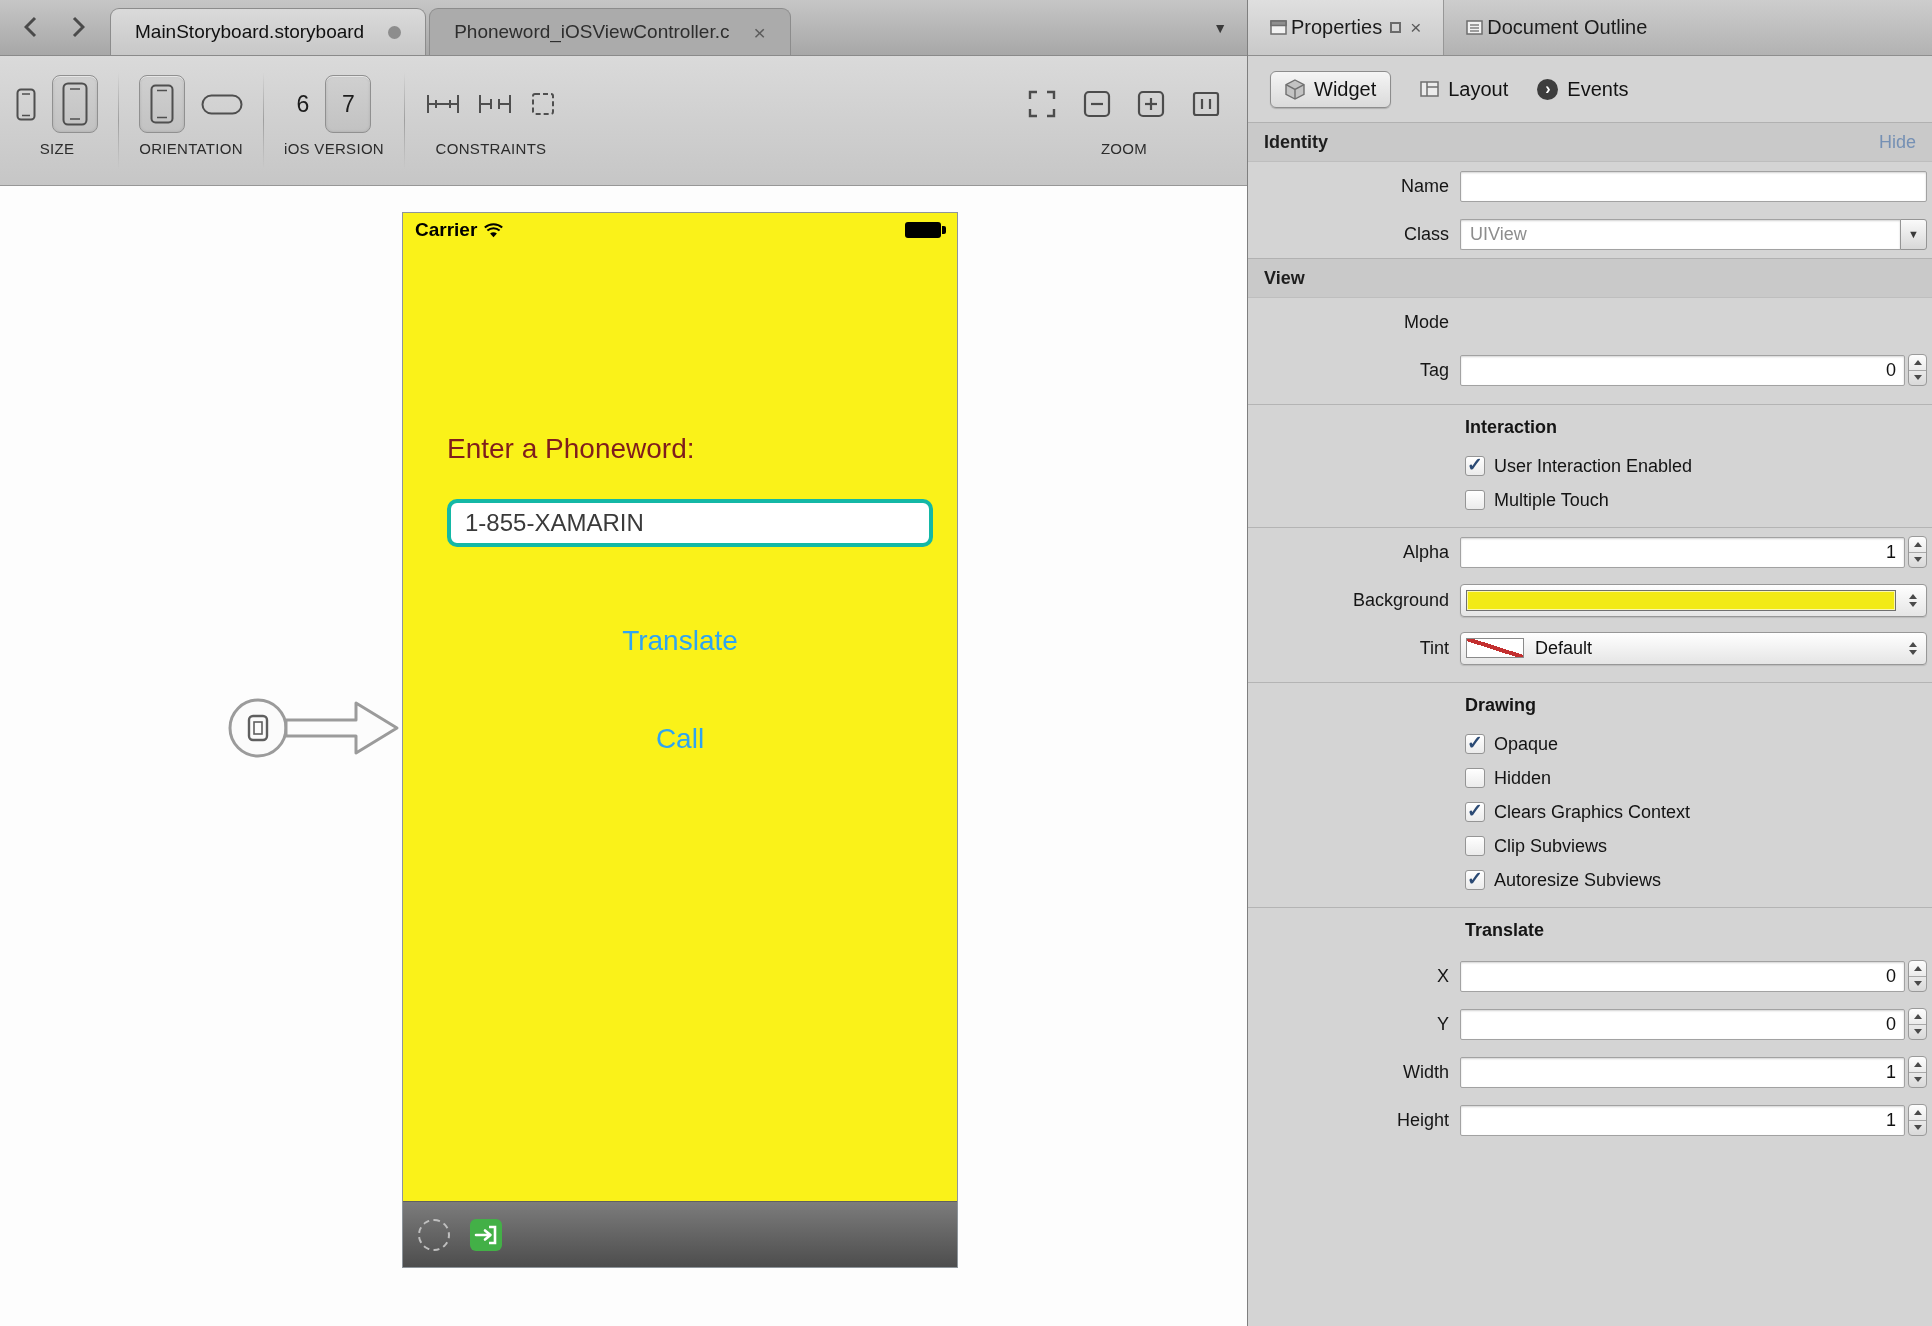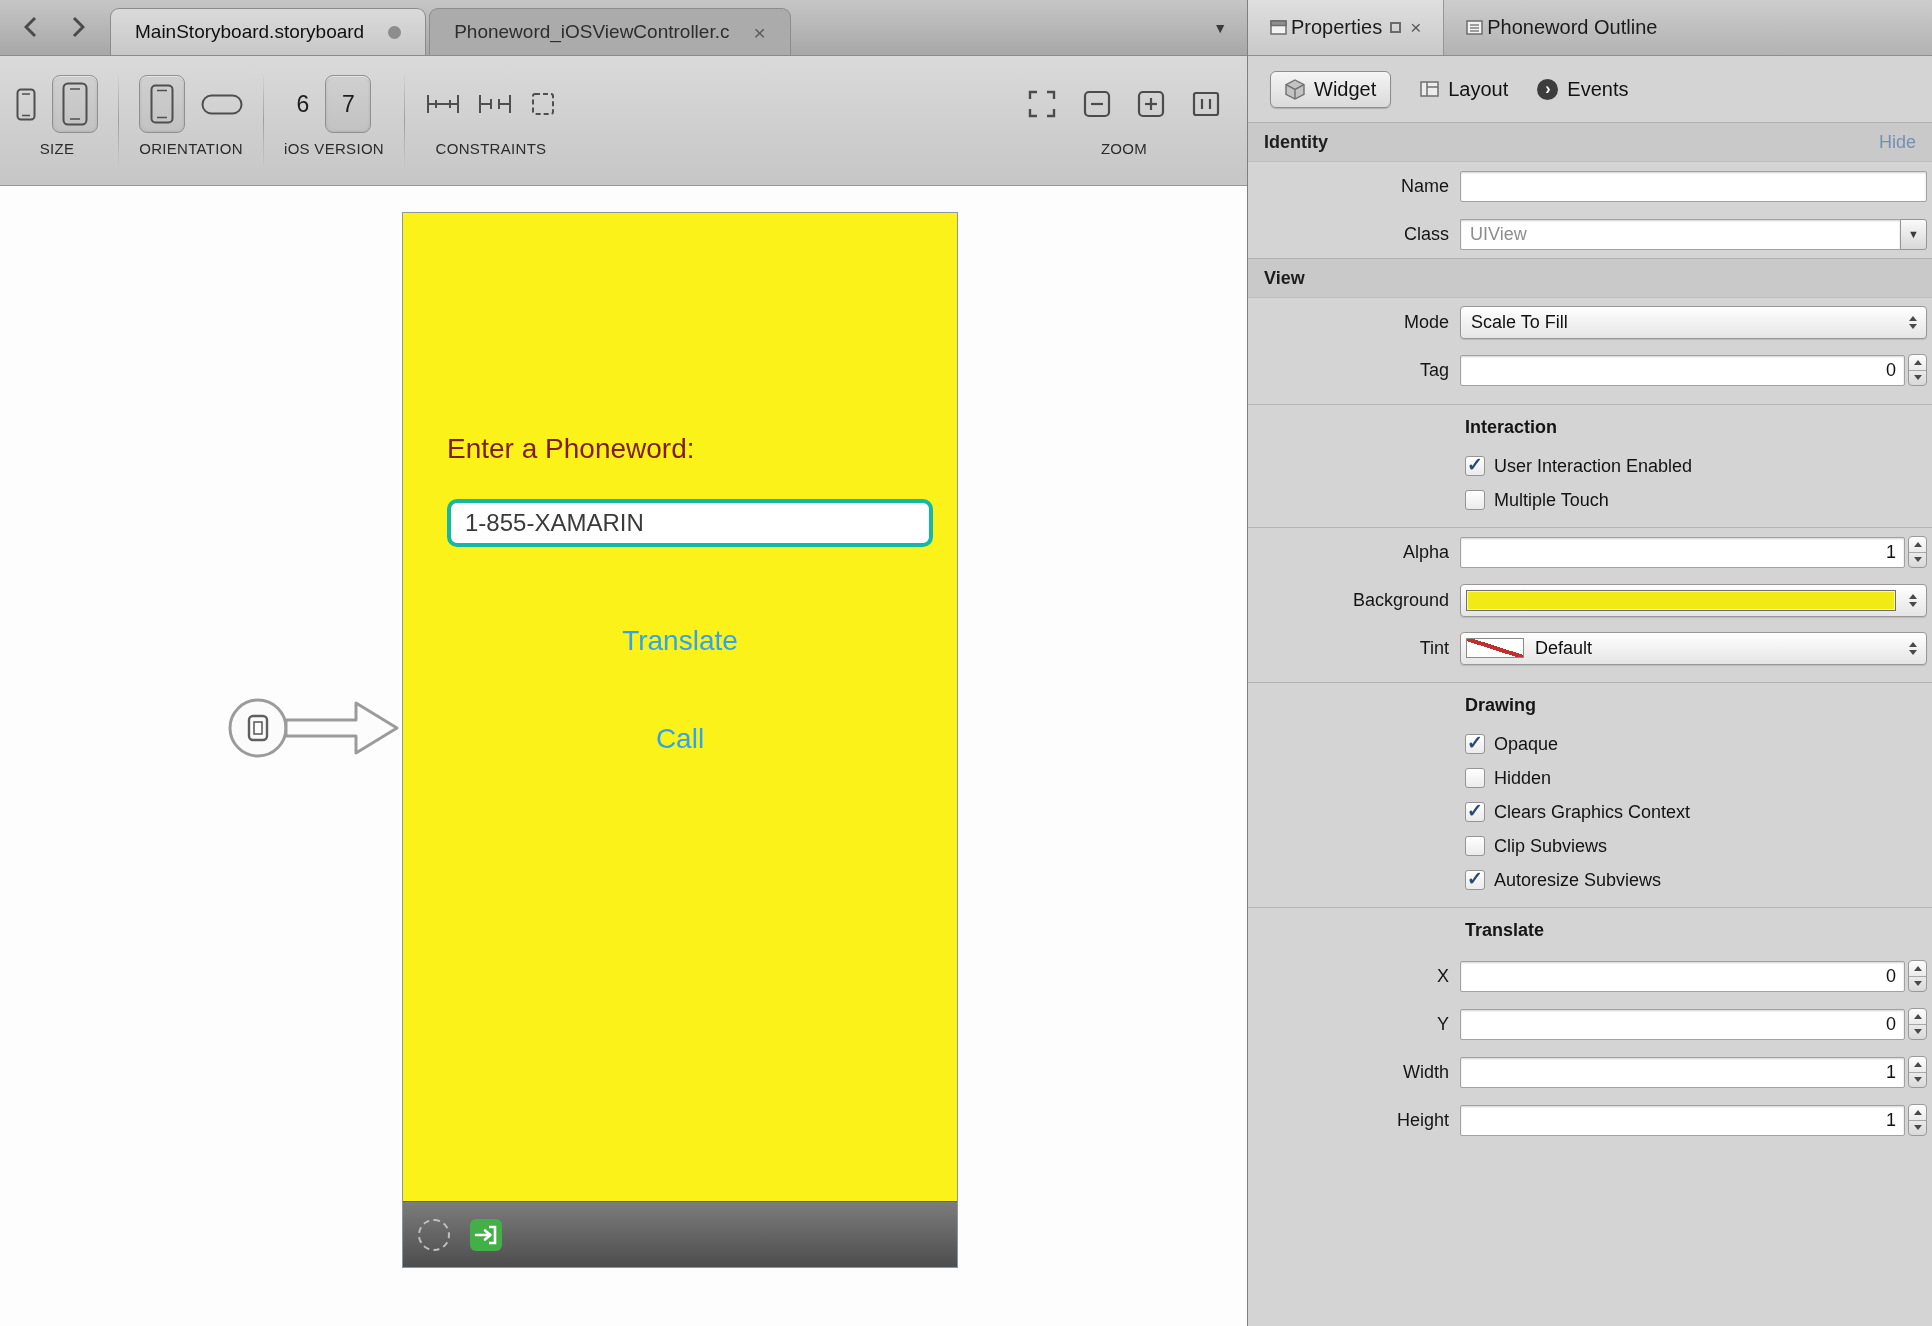--- a/index.html
+++ b/index.html
@@ -246,20 +246,31 @@
 
       <svg class="ivc-arrow" width="180" height="84" viewBox="0 0 180 84">
         <circle cx="34" cy="42" r="28" fill="#fbfbfb" stroke="#9b9b9b" stroke-width="3"></circle>
         <rect x="25" y="30" width="18" height="24" rx="4" fill="none" stroke="#5f5f5f" stroke-width="2.4"></rect>
         <rect x="30" y="36" width="8" height="12" fill="none" stroke="#5f5f5f" stroke-width="1.6"></rect>
         <path d="M62 34 L132 34 L132 17 L173 42 L132 67 L132 50 L62 50 Z" fill="#fcfcfc" stroke="#9b9b9b" stroke-width="3" stroke-linejoin="round"></path>
       </svg>
 
       <div class="phone">
         <div class="screen">
+          <div class="statusbar">
+            <span class="carrier">
+              <span>Carrier</span>
+              <svg width="19" height="15" viewBox="0 0 19 15">
+                <path d="M9.5 14.2 L6.1 10.6 a5.2 5.2 0 0 1 6.8 0 Z" fill="#000"></path>
+                <path d="M3.4 7.6 a9 9 0 0 1 12.2 0" stroke="#000" stroke-width="2" fill="none"></path>
+                <path d="M0.8 4.6 a13 13 0 0 1 17.4 0" stroke="#000" stroke-width="2" fill="none"></path>
+              </svg>
+            </span>
+            <span class="battery"></span>
+          </div>
           <div class="pw-label">Enter a Phoneword:</div>
           <input class="pw-field" value="1-855-XAMARIN" style="">
           <div class="pw-btn btn-translate">Translate</div>
           <div class="pw-btn btn-call">Call</div>
         </div>
         <div class="vc-bar">
           <span class="fr-circle"></span>
           <svg width="32" height="32" viewBox="0 0 32 32">
             <rect width="32" height="32" rx="6" fill="#43b047"></rect>
             <path d="M19 8 h6 v16 h-6" stroke="#fff" stroke-width="2.6" fill="none"></path>
@@ -284,21 +295,21 @@
           <span class="pane-close">×</span>
         </span>
       </div>
       <div class="insp-tab">
         <svg width="17" height="15">
             <rect x="1" y="1" width="15" height="13" fill="#f2f2f2" stroke="#6e6e6e" stroke-width="1.5"></rect>
             <line x1="4" y1="5" x2="13" y2="5" stroke="#6e6e6e" stroke-width="1.3"></line>
             <line x1="4" y1="8" x2="13" y2="8" stroke="#6e6e6e" stroke-width="1.3"></line>
             <line x1="4" y1="11" x2="13" y2="11" stroke="#6e6e6e" stroke-width="1.3"></line>
           </svg>
-        <span>Phoneword Outline</span>
+        <span>Document Outline</span>
       </div>
     </div>
 
     <div class="subtabs">
       <div class="subtab selected">
         <svg width="20" height="21" viewBox="0 0 20 21">
             <path d="M10 1 L19 5.7 V15.3 L10 20 L1 15.3 V5.7 Z" fill="#c3c3c3" stroke="#6f6f6f" stroke-width="1.4"></path>
             <path d="M1 5.7 L10 10.4 L19 5.7 M10 10.4 V20" fill="none" stroke="#6f6f6f" stroke-width="1.4"></path>
           </svg>
         <span>Widget</span>
@@ -337,29 +348,20 @@
           <span class="combo-btn">▼</span>
         </div>
       </div>
     </div>
 
     <div class="sec-header">
       <span>View</span>
     </div>
     <div class="row">
       <label>Mode</label>
-      <div class="fieldzone">
-        <div class="popup">
-          <span>Scale To Fill</span>
-          <span class="arrows">
-              <span class="tri-up"></span>
-              <span class="tri-dn"></span>
-            </span>
-        </div>
-      </div>
     </div>
     <div class="row">
       <label>Tag</label>
       <div class="fieldzone">
         <input class="txt num" value="0" style="">
         <span class="stepper">
             <span class="half up">
               <span class="tri-up"></span>
             </span>
             <span class="half">

